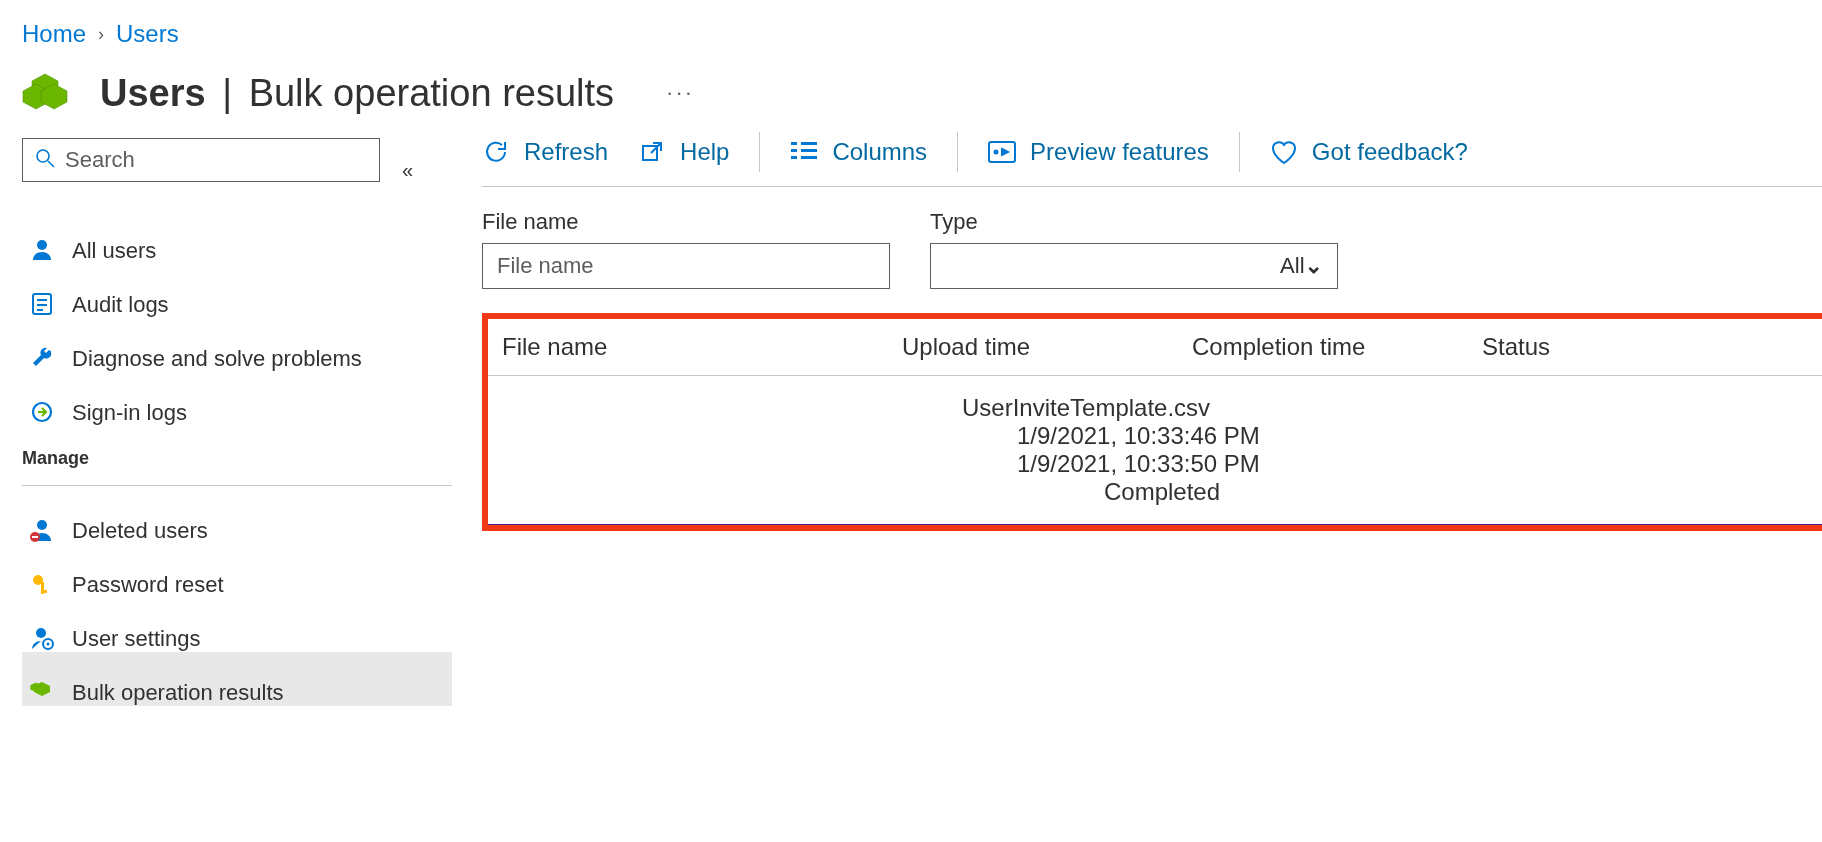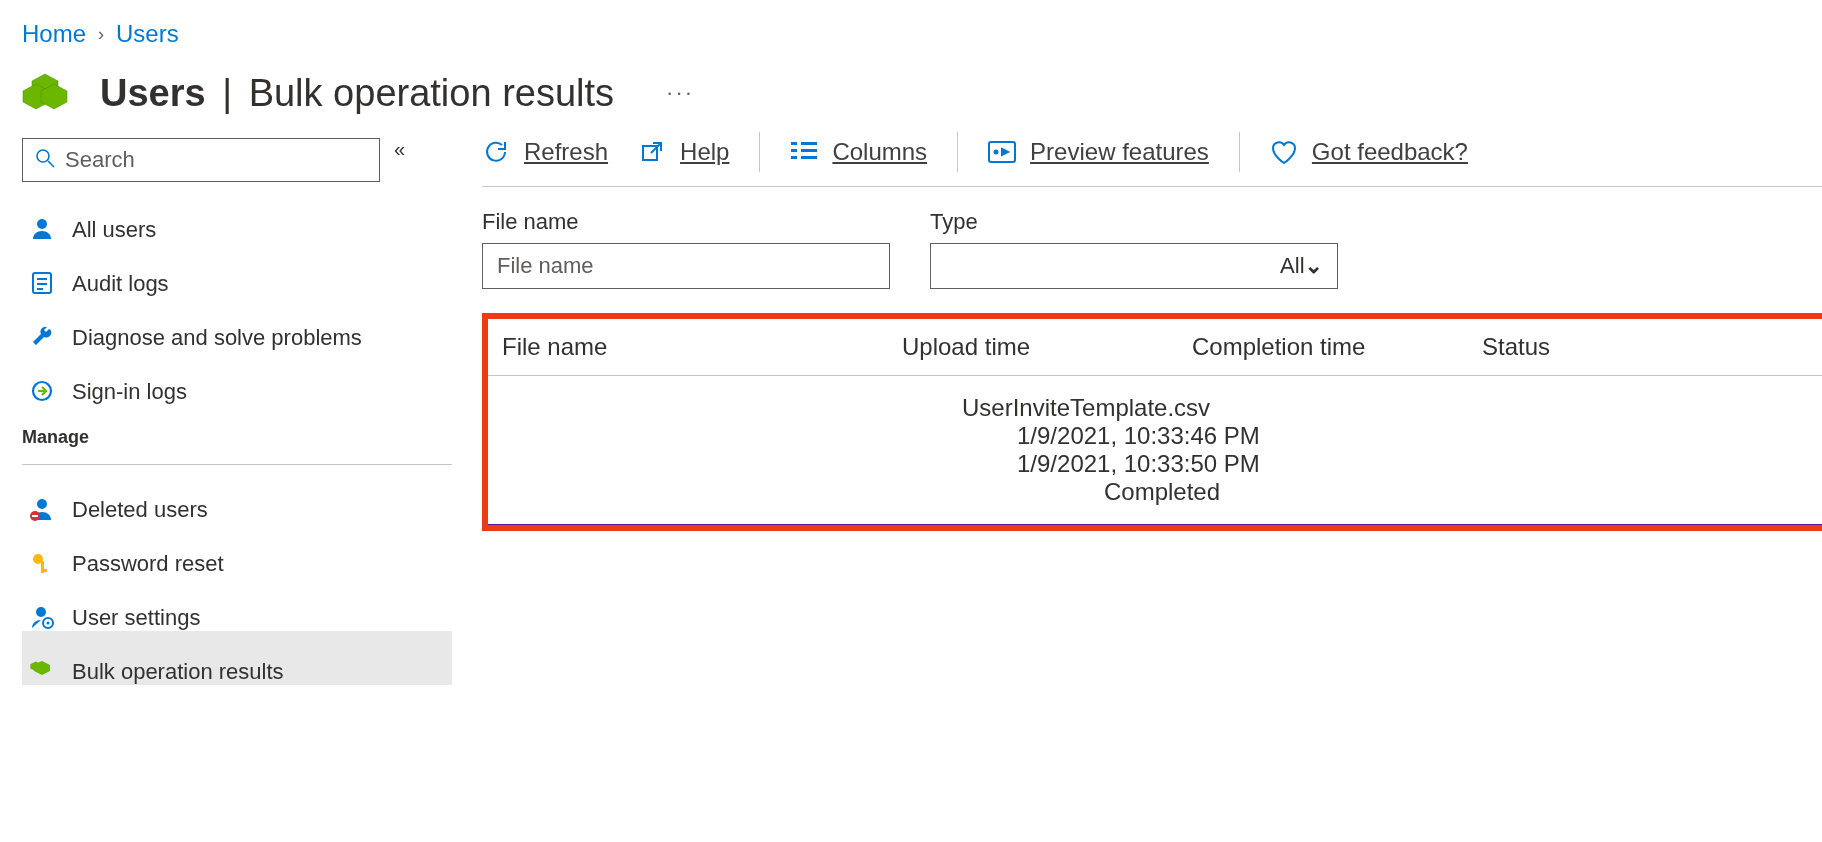--- a/index.html
+++ b/index.html
@@ -18,36 +18,36 @@
   .title-text .bold { font-weight: 700; }
   .title-text .pipe { font-weight: 400; padding: 0 6px; }
   .title-more { font-size: 22px; letter-spacing: 2px; color:#605e5c; padding-left:20px; cursor:pointer;}
 
   
   .body-row { display:flex; align-items:flex-start; }
   .sidebar { width: 430px; flex:0 0 430px; }
   .main { flex:1; padding-left: 30px; }
 
   
-  .search-row { display:flex; align-items:flex-start; gap:14px; margin-bottom: 7px;}
+  .search-row { display:flex; align-items:flex-end; gap:22px; margin-bottom: 28px;}
   .search-box { display:flex; align-items:center; border:1px solid #605e5c; width: 358px; height:44px; padding: 0 12px; gap:10px;}
   .search-box input { border:none; outline:none; font-size:22px; flex:1; background:transparent; color:#323130;}
   .search-box input::placeholder{color:#605e5c;}
   .collapse-chevron { font-size:20px; color:#323130; cursor:pointer;}
 
   
   .nav-item { display:flex; align-items:flex-end; gap:16px; height:54px; padding:0 6px; font-size:22px; cursor:pointer;}
   .nav-item .nav-icon { width:28px; height:28px; display:flex; align-items:center; justify-content:center; }
   .nav-item.selected { background:#e8e8e8; }
   .section-label { font-size:18px; font-weight:600; padding:22px 0 10px 0;}
   .section-divider { border:none; border-top:1px solid #c8c6c4; margin-top:6px; margin-bottom:4px;}
 
   
   .toolbar { display:flex; align-items:center; gap:30px; border-bottom:1px solid #c8c6c4; padding: 0 0 14px 0; margin-top:-6px;}
-  .tool-btn { display:flex; align-items:center; gap:14px; font-size:24px; color:#404040; cursor:pointer;text-decoration:underline;}
+  .tool-btn { display:flex; align-items:center; gap:14px; font-size:24px; color:#0369a1; cursor:pointer;}
   .tool-btn .tool-icon { width:28px; height:28px; display:flex; align-items:center; justify-content:center;}
   .tool-divider { width:1px; height:40px; background:#c8c6c4; }
 
   
   .filters { display:flex; gap:40px; padding:22px 0 24px 0;}
   .filter { display:flex; flex-direction:column; gap:8px;}
   .filter-label { font-size:22px; color:#323130;}
   .filter-input { border:1px solid #605e5c; height:46px; width:408px; font-size:22px; padding:0 14px; outline:none;}
   .filter-input::placeholder{color:#605e5c;}
   .filter-select { border:1px solid #605e5c; height:46px; width:408px; font-size:22px; padding:0 14px; display:flex; align-items:center; justify-content:flex-end; cursor:pointer;}

